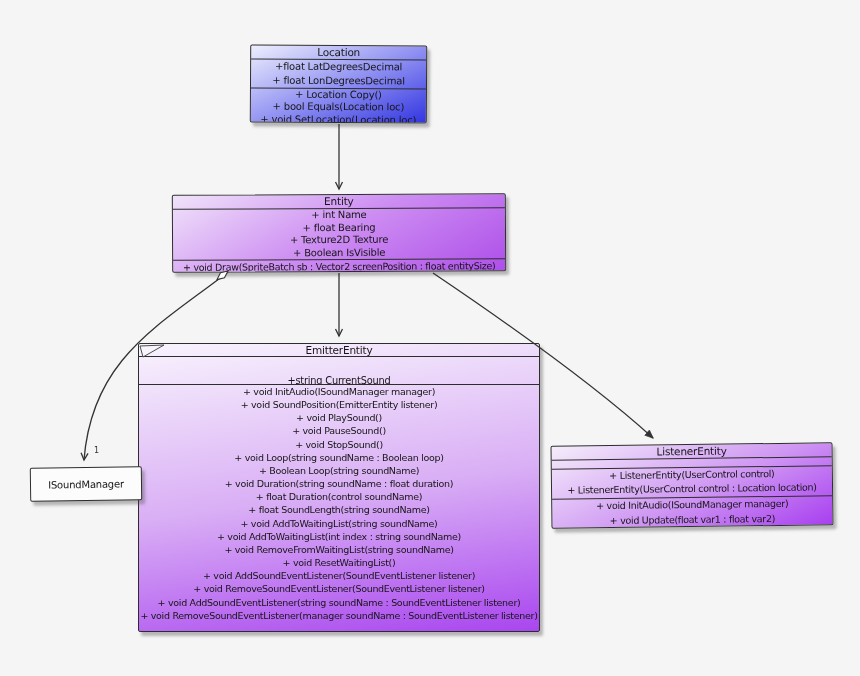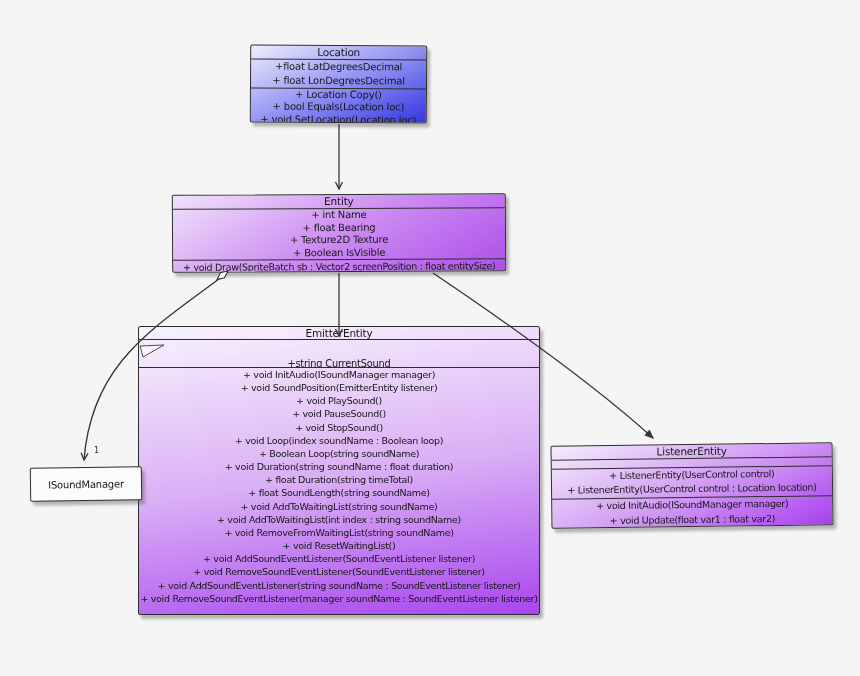--- a/index.html
+++ b/index.html
@@ -48,21 +48,21 @@
     background:linear-gradient(150deg,#f0e3fa 0%,#cd8df2 50%,#ae4fe9 100%);
     transform:rotate(-0.3deg);
   }
   .entity .fields{height:50px;font-size:10px;}
   .entity .fields>div{line-height:12.5px;}
   .entity .methods{flex:1;font-size:9.5px;}
   .entity .methods>div{line-height:14px;letter-spacing:-0.3px;}
 
   
   .emitter{
-    left:138px;top:326px;width:402px;height:289px;
+    left:138px;top:343px;width:402px;height:289px;
     background:linear-gradient(172deg,#f8f3fd 0%,#d9aef5 52%,#a946ef 100%);
   }
   .emitter .uml-title{height:12px;line-height:12px;}
   .emitter .fields{height:27px;font-size:9.8px;}
   .emitter .fields>div{line-height:13.5px;margin-top:17px;}
   .emitter .methods{flex:1;font-size:9.5px;}
   .emitter .methods>div{line-height:13.15px;letter-spacing:-0.3px;}
 
   
   .listener{
@@ -128,24 +128,24 @@
     <div class="rows fields sep">
         <div>+string CurrentSound</div>
         <div>+ Liststring WaitingList</div>
       </div>
     <div class="rows methods">
         <div>+ void InitAudio(ISoundManager manager)</div>
         <div>+ void SoundPosition(EmitterEntity listener)</div>
         <div>+ void PlaySound()</div>
         <div>+ void PauseSound()</div>
         <div>+ void StopSound()</div>
-        <div>+ void Loop(index soundName : Boolean loop)</div>
+        <div>+ void Loop(string soundName : Boolean loop)</div>
         <div>+ Boolean Loop(string soundName)</div>
         <div>+ void Duration(string soundName : float duration)</div>
-        <div>+ float Duration(string timeTotal)</div>
+        <div>+ float Duration(control soundName)</div>
         <div>+ float SoundLength(string soundName)</div>
         <div>+ void AddToWaitingList(string soundName)</div>
         <div>+ void AddToWaitingList(int index : string soundName)</div>
         <div>+ void RemoveFromWaitingList(string soundName)</div>
         <div>+ void ResetWaitingList()</div>
         <div>+ void AddSoundEventListener(SoundEventListener listener)</div>
         <div>+ void RemoveSoundEventListener(SoundEventListener listener)</div>
         <div>+ void AddSoundEventListener(string soundName : SoundEventListener listener)</div>
         <div>+ void RemoveSoundEventListener(manager soundName : SoundEventListener listener)</div>
       </div>

